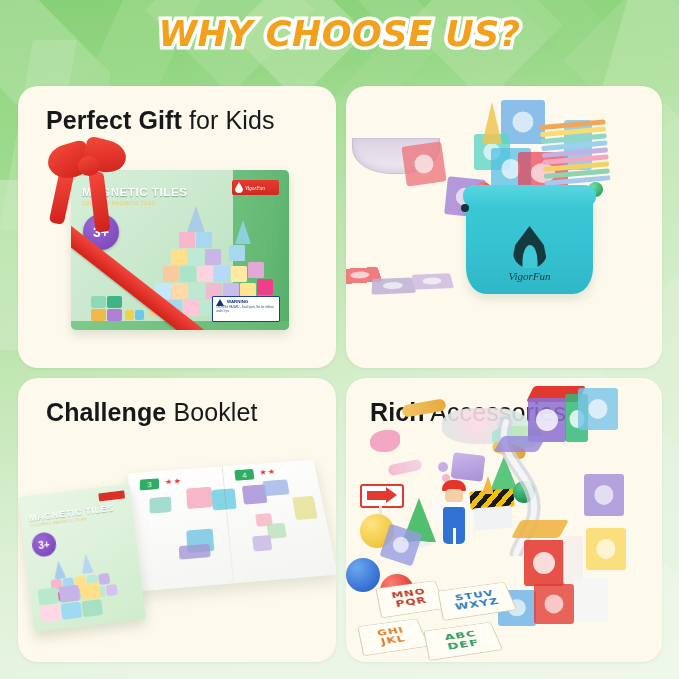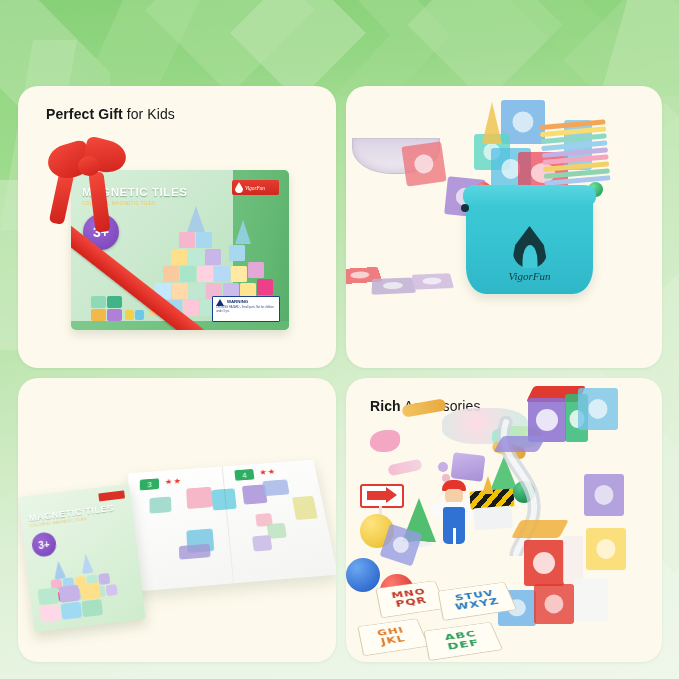--- a/index.html
+++ b/index.html
@@ -34,21 +34,21 @@
 
   
   .grid{position:absolute;left:18px;top:86px;width:644px;height:576px;z-index:5;}
   .card{position:absolute;background:#fdf9ec;border-radius:20px;overflow:hidden;
         box-shadow:0 1px 3px rgba(90,130,80,.10);}
   .c1{left:0;  top:0;   width:318px;height:282px;}
   .c2{left:328px;top:0; width:316px;height:282px;}
   .c3{left:0;  top:292px;width:318px;height:284px;}
   .c4{left:328px;top:292px;width:316px;height:284px;}
 
-  .ctitle{position:absolute;left:28px;top:20px;font-size:14px;color:#16181a;
+  .ctitle{position:absolute;left:28px;top:20px;font-size:25px;color:#16181a;
           letter-spacing:.1px;white-space:nowrap;font-weight:400;}
   .c4 .ctitle{left:24px;}
   .ctitle b{font-weight:bold;}
 
   .scene{position:absolute;inset:0;}
 
   
   .box{position:absolute;left:53px;top:84px;width:218px;height:160px;
        border-radius:5px;overflow:hidden;
        background:linear-gradient(135deg,#d7efd9 0%,#cdead0 35%,#bfe4c4 70%,#b2dfb9 100%);
@@ -178,20 +178,23 @@
     <div class="chev" style="left:612px;top:-20px;width:90px;height:160px;background:#c2e8b4;
                 transform:rotate(16deg);opacity:.5;"></div>
     <div class="chev" style="left:0px;top:40px;width:110px;height:190px;background:#bfe7b1;
                 clip-path:polygon(30% 0,70% 0,40% 100%,0 100%);opacity:.45;"></div>
     <div class="dia" style="left:600px;top:130px;width:130px;height:130px;background:#cdecc1;opacity:.45;"></div>
     <div class="dia" style="left:615px;top:300px;width:120px;height:120px;background:#d9f0cf;opacity:.5;"></div>
     <div class="dia" style="left:620px;top:440px;width:110px;height:110px;background:#e2f3da;opacity:.55;"></div>
     <div class="chev" style="left:-40px;top:180px;width:90px;height:170px;background:#d6eecc;opacity:.5;"></div>
   </div>
 
+  <div class="title-wrap">
+    <span class="title">WHY CHOOSE US?</span>
+  </div>
 
   <div class="grid">
 
     <div class="card c1">
       <div class="ctitle">
         <b>Perfect Gift</b><span> for Kids</span>
       </div>
 
       <div class="scene">
         <div class="box">
@@ -325,20 +328,23 @@
         <div class="bag">
           <div class="bag-rim"></div>
           <div class="bag-clip"></div>
           <div class="bag-logo"></div>
           <div class="bag-word">VigorFun</div>
         </div>
       </div>
     </div>
 
     <div class="card c3">
+      <div class="ctitle">
+        <b>Challenge</b><span> Booklet</span>
+      </div>
 
       <div class="scene">
         <div class="bk-right">
           <div class="pg-badge" style="left:12px;top:9px;">3</div>
           <div class="stars" style="left:38px;top:9px;">★★</div>
           <div class="pg-badge" style="left:112px;top:6px;">4</div>
           <div class="stars" style="left:138px;top:6px;">★★</div>
 
           <div class="sq" style="left:22px;top:32px;width:22px;height:18px;background:rgba(150,214,200,.85);"></div>
           <div class="sq" style="left:60px;top:24px;width:26px;height:24px;background:rgba(244,170,190,.85);"></div>

